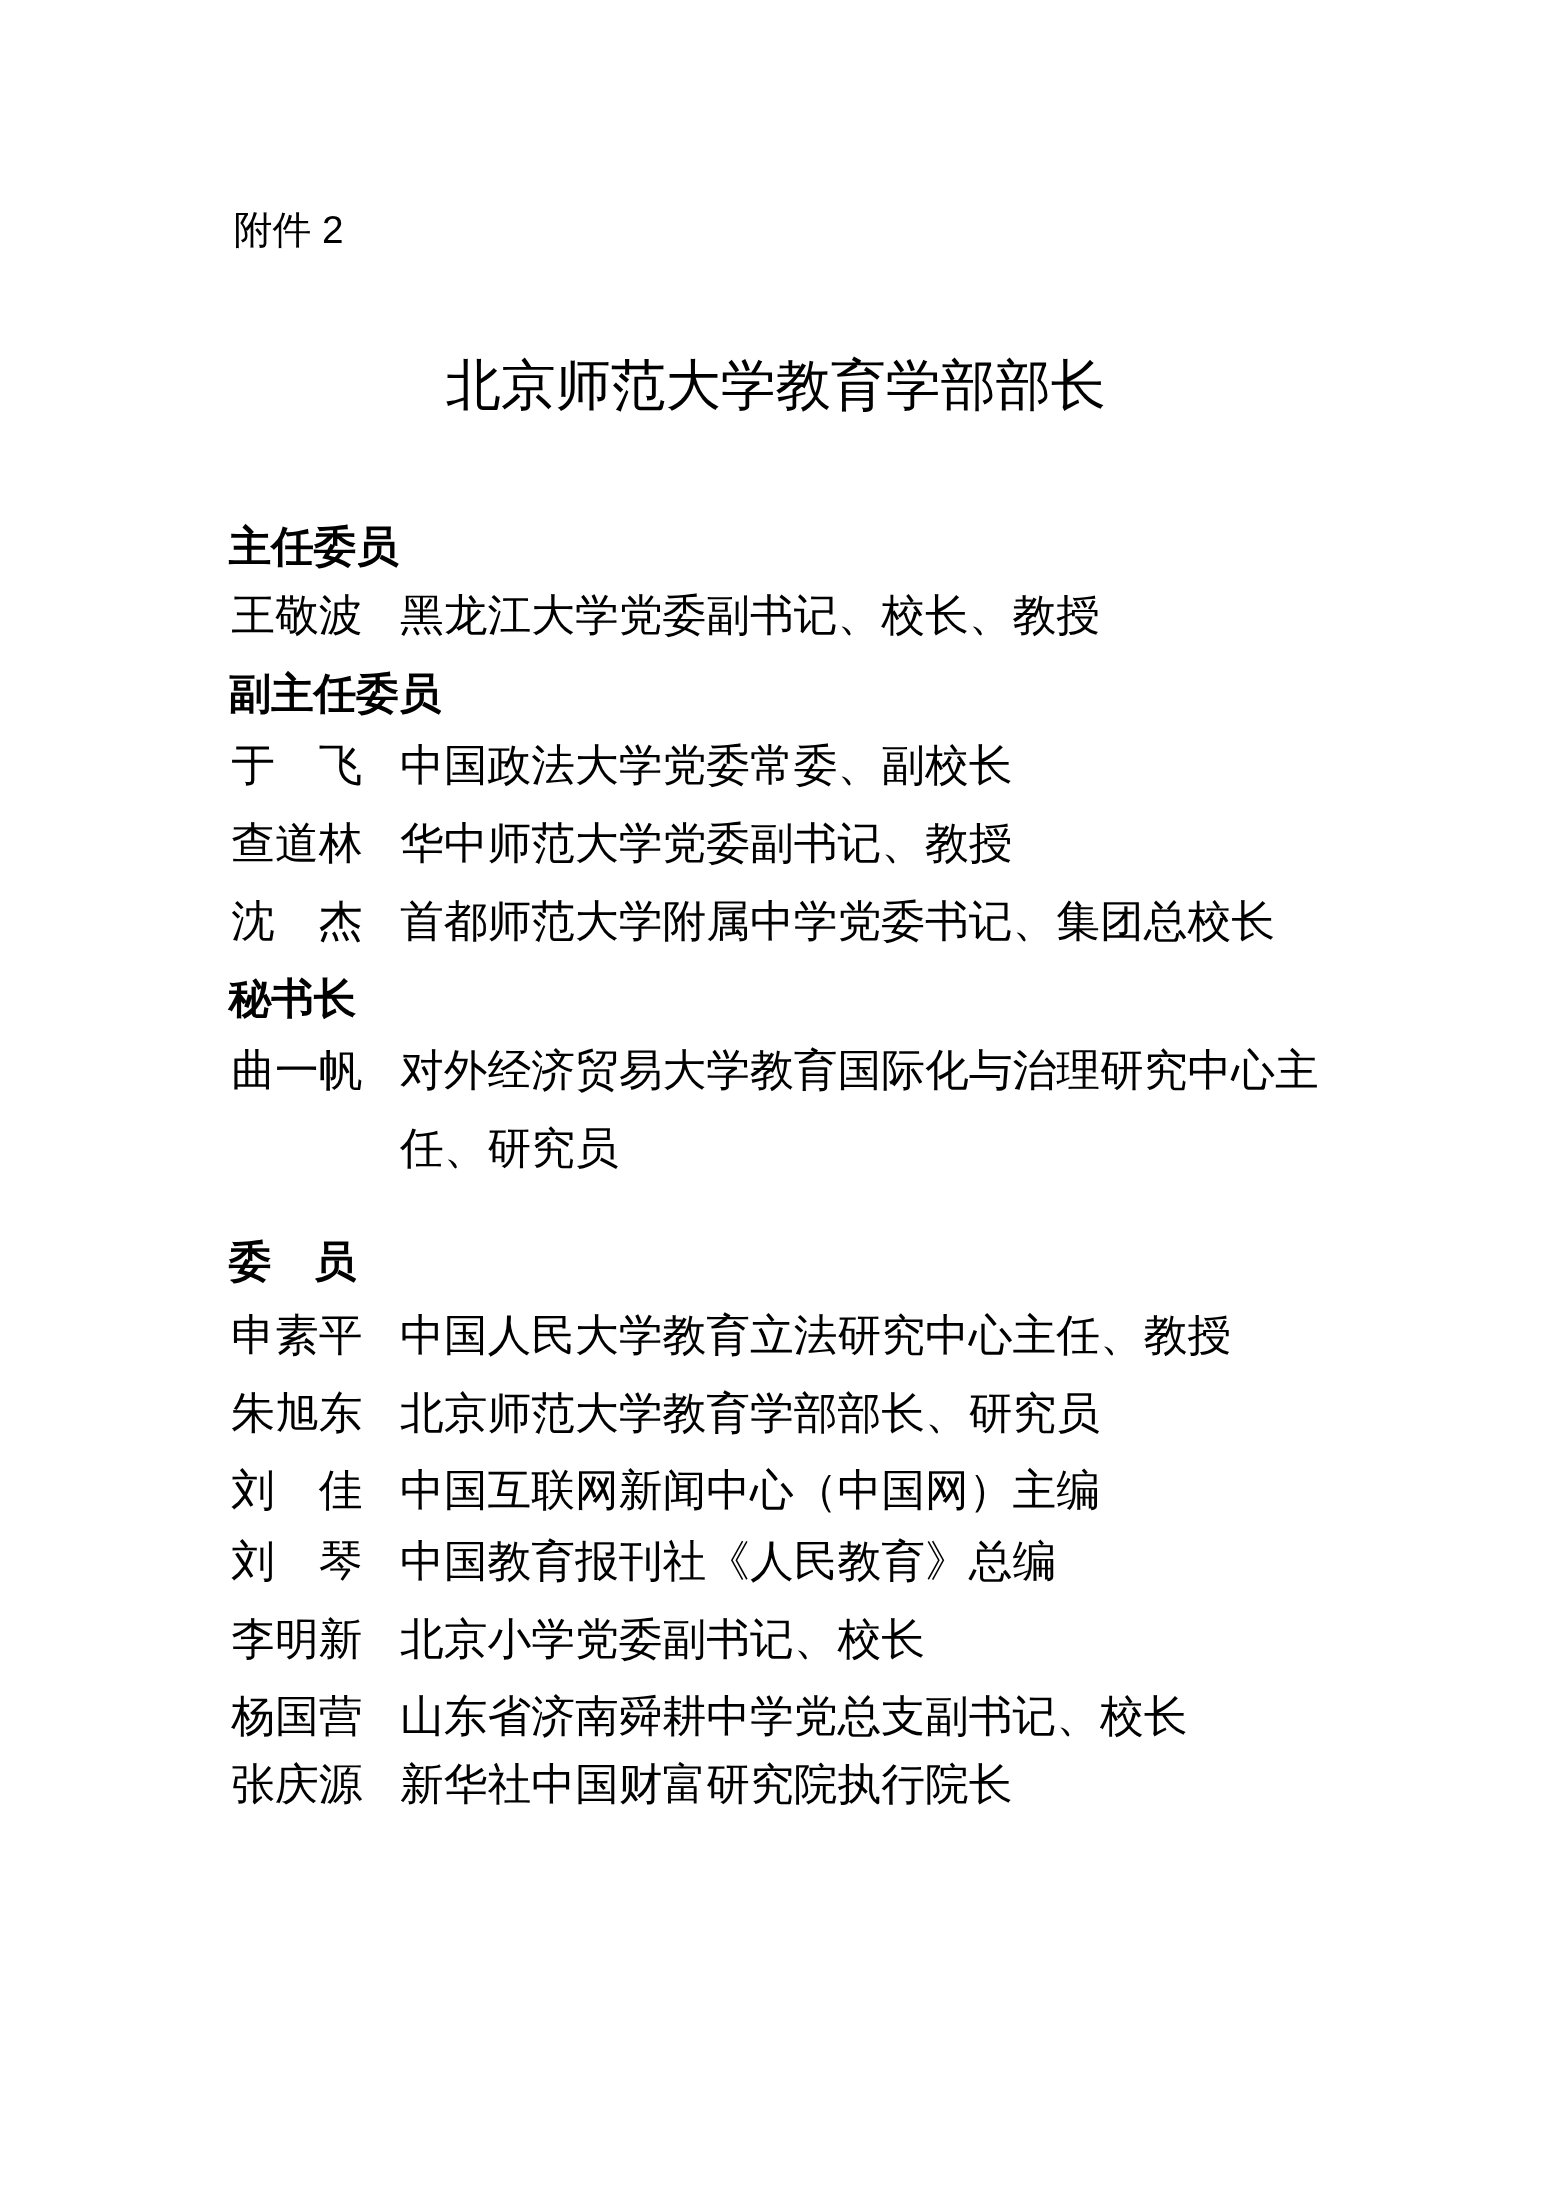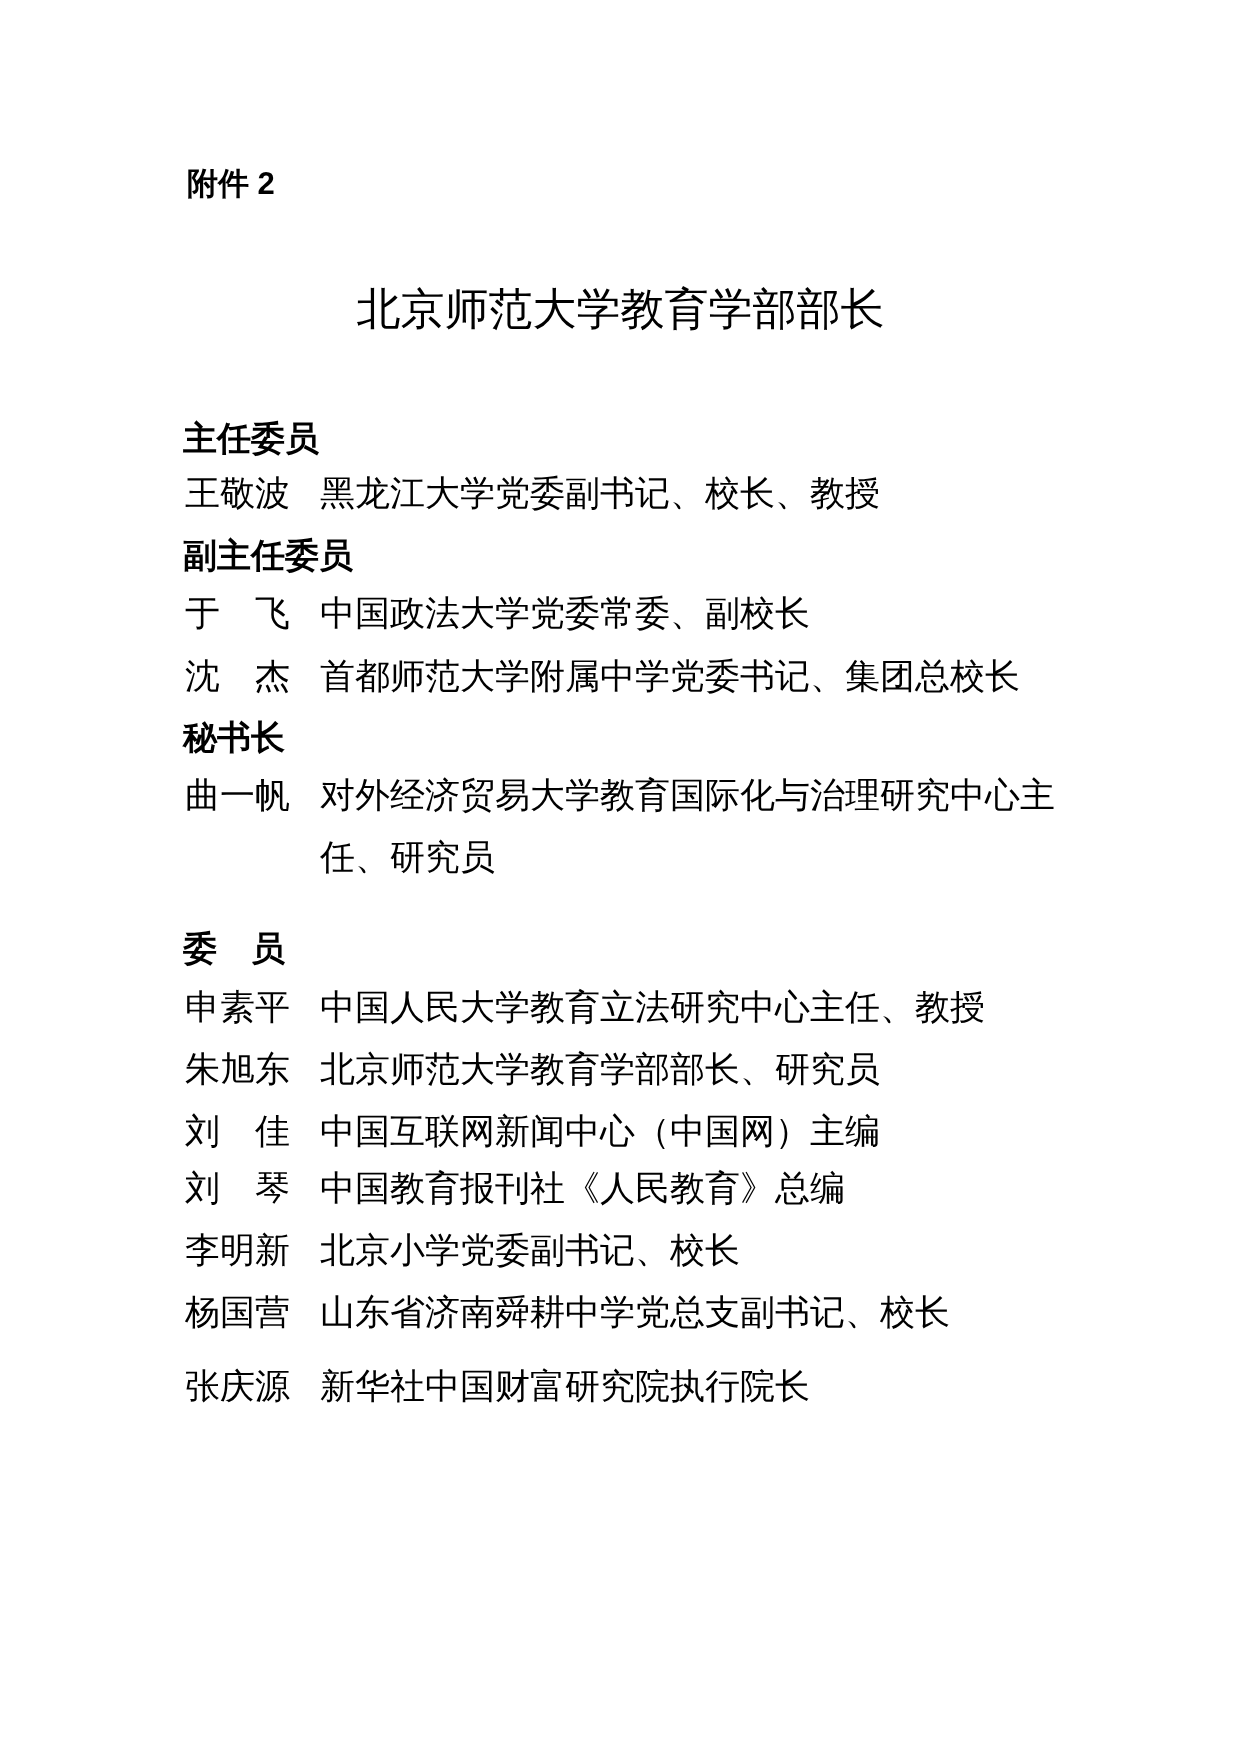--- a/index.html
+++ b/index.html
@@ -13,21 +13,20 @@
     display: flex;
     flex-direction: column;
     align-items: flex-start;
     overflow: hidden;
   }
   .attach {
     margin: 168px 0 0 187px;
     font-size: 31px;
     line-height: 31px;
     white-space: pre;
-    font-weight: bold;
   }
   .title {
     margin-top: 88px;
     width: 100%;
     text-align: center;
     font-size: 44px;
     line-height: 44px;
     font-weight: 400;
     white-space: pre;
   }
@@ -87,20 +86,24 @@
     <span class="aff">黑龙江大学党委副书记、校长、教授</span>
   </div>
 
   <div class="heading" style="margin-top:28px">副主任委员</div>
 
   <div class="row" style="margin-top:23px">
     <span class="name">于　飞</span>
     <span class="aff">中国政法大学党委常委、副校长</span>
   </div>
 
+  <div class="row" style="margin-top:27px">
+    <span class="name">查道林</span>
+    <span class="aff">华中师范大学党委副书记、教授</span>
+  </div>
 
   <div class="row" style="margin-top:28px">
     <span class="name">沈　杰</span>
     <span class="aff">首都师范大学附属中学党委书记、集团总校长</span>
   </div>
 
   <div class="heading" style="margin-top:27px">秘书长</div>
 
   <div class="row wrap" style="margin-top:10px">
     <span class="name">曲一帆</span>
@@ -133,18 +136,18 @@
   <div class="row" style="margin-top:27px">
     <span class="name">李明新</span>
     <span class="aff">北京小学党委副书记、校长</span>
   </div>
 
   <div class="row" style="margin-top:27px">
     <span class="name">杨国营</span>
     <span class="aff">山东省济南舜耕中学党总支副书记、校长</span>
   </div>
 
-  <div class="row" style="margin-top:39px">
+  <div class="row" style="margin-top:19px">
     <span class="name">张庆源</span>
     <span class="aff">新华社中国财富研究院执行院长</span>
   </div>
 
 </div>
 
 </body></html>

